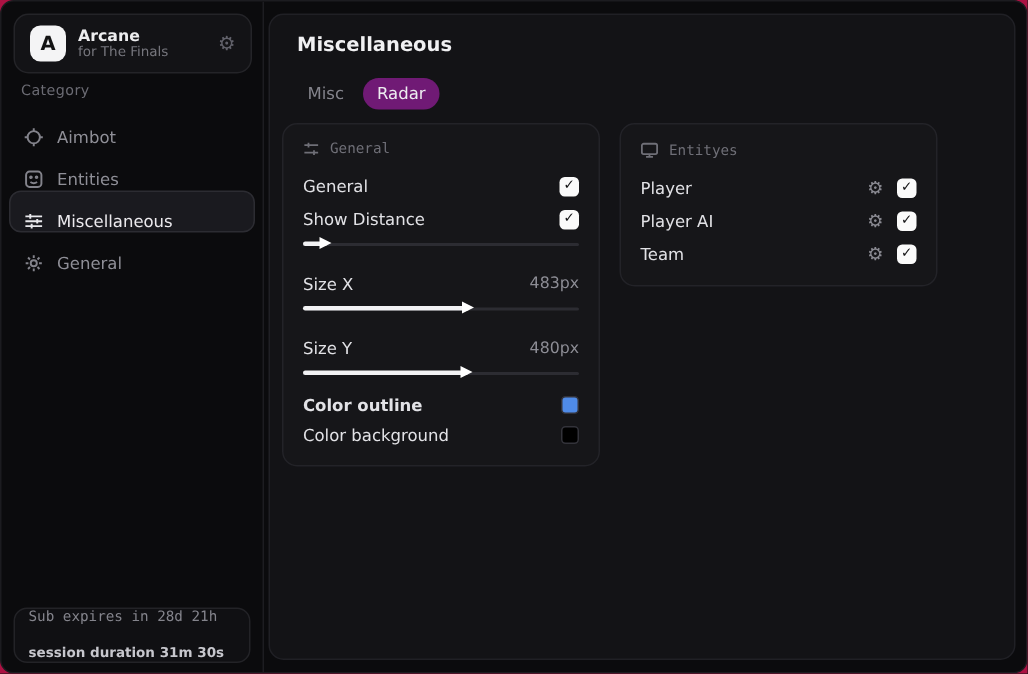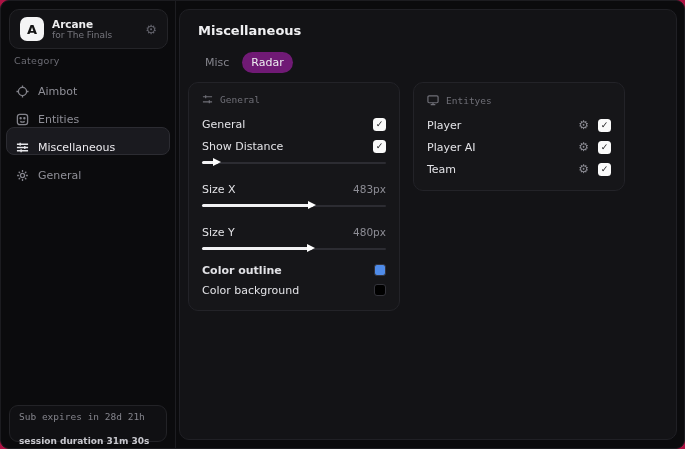--- a/index.html
+++ b/index.html
@@ -32,21 +32,21 @@
     height:28px;display:flex;align-items:flex-end;padding:0 9px;border-radius:8px;
     color:#8f8f97;font-size:11px;border:1px solid transparent;box-sizing:border-box;cursor:pointer;
   }
   .nav-item svg{margin-right:9px;flex:0 0 auto;}
   .nav-item.selected{background:#1a1a1f;border-color:#2c2c32;color:#eceaee;}
   .nav-item.selected svg{stroke:#e8e8ec;}
   .nav-icon{stroke:#83838b;fill:none;stroke-width:1.4;}
   .footer-card{
     position:absolute;left:8px;right:8px;bottom:6px;height:37px;box-sizing:border-box;
     background:#101013;border:1px solid #232327;border-radius:9px;
-    padding:5px 9px;display:flex;flex-direction:column;gap:14px;
+    padding:5px 9px;display:flex;flex-direction:column;justify-content:center;gap:14px;
   }
   .sub-expires{font-family:"DejaVu Sans Mono","Liberation Mono",monospace;font-size:9.5px;color:#84848c;}
   .session-dur{font-size:9px;font-weight:bold;color:#c7c7cd;}
   
   .main{
     position:absolute;left:178px;top:8px;right:7px;bottom:8px;
     background:#131316;border:1px solid #202025;border-radius:10px;box-sizing:border-box;
   }
   .page-title{position:absolute;left:18px;top:13px;font-size:13px;font-weight:bold;color:#f0f0f2;}
   .tabs{position:absolute;left:16px;top:42px;display:flex;align-items:center;gap:4px;}

